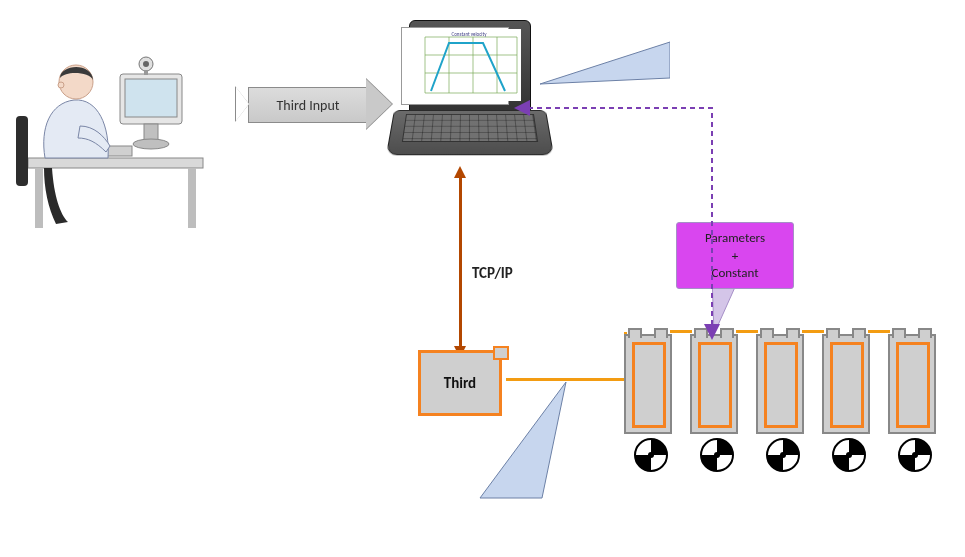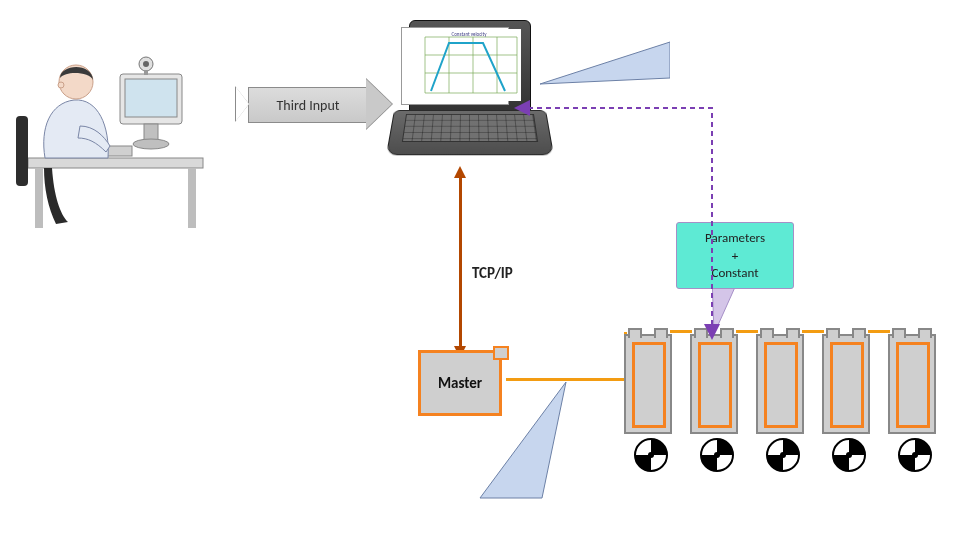--- a/index.html
+++ b/index.html
@@ -24,21 +24,21 @@
   .callout {
     background: #c7d6ee;
     border: 1px solid #6c80a6;
     border-radius: 3px;
     text-align: center;
     padding: 6px 10px;
     line-height: 1.35;
     box-shadow: 0 0 0 rgba(0,0,0,0);
   }
   .callout.purple {
-    background: #5eead4;
+    background: #d946ef;
     border-color: #a58fc7;
   }
 
   
   .banner-arrow {
     position: absolute;
     left: 236px;
     top: 87px;
     width: 160px;
     height: 34px;
@@ -300,21 +300,21 @@
     <div class="base"></div>
     <div class="keyboard"></div>
   </div>
 
   <div class="vline-red" style="left:459px; top:176px; height:172px;"></div>
   <div class="arrowhead-up" style="left:454px; top:166px;"></div>
   <div class="arrowhead-down" style="left:454px; top:346px;"></div>
   <div class="label bold" style="left:472px; top:264px; font-size:15px;">TCP/IP</div>
 
   <div class="master">
-    <span>Master</span>
+    <span>Third</span>
   </div>
   <div class="master-port"></div>
 
   <div class="line" style="left:506px; top:378px; width:122px; height:3px;"></div>
   <div class="line" style="left:624px; top:332px; width:3px; height:48px;"></div>
 
   <div class="slave" style="left:624px; top:334px;">
     <div class="port-l"></div>
       <div class="port-r"></div>
       <div class="inner"></div>

